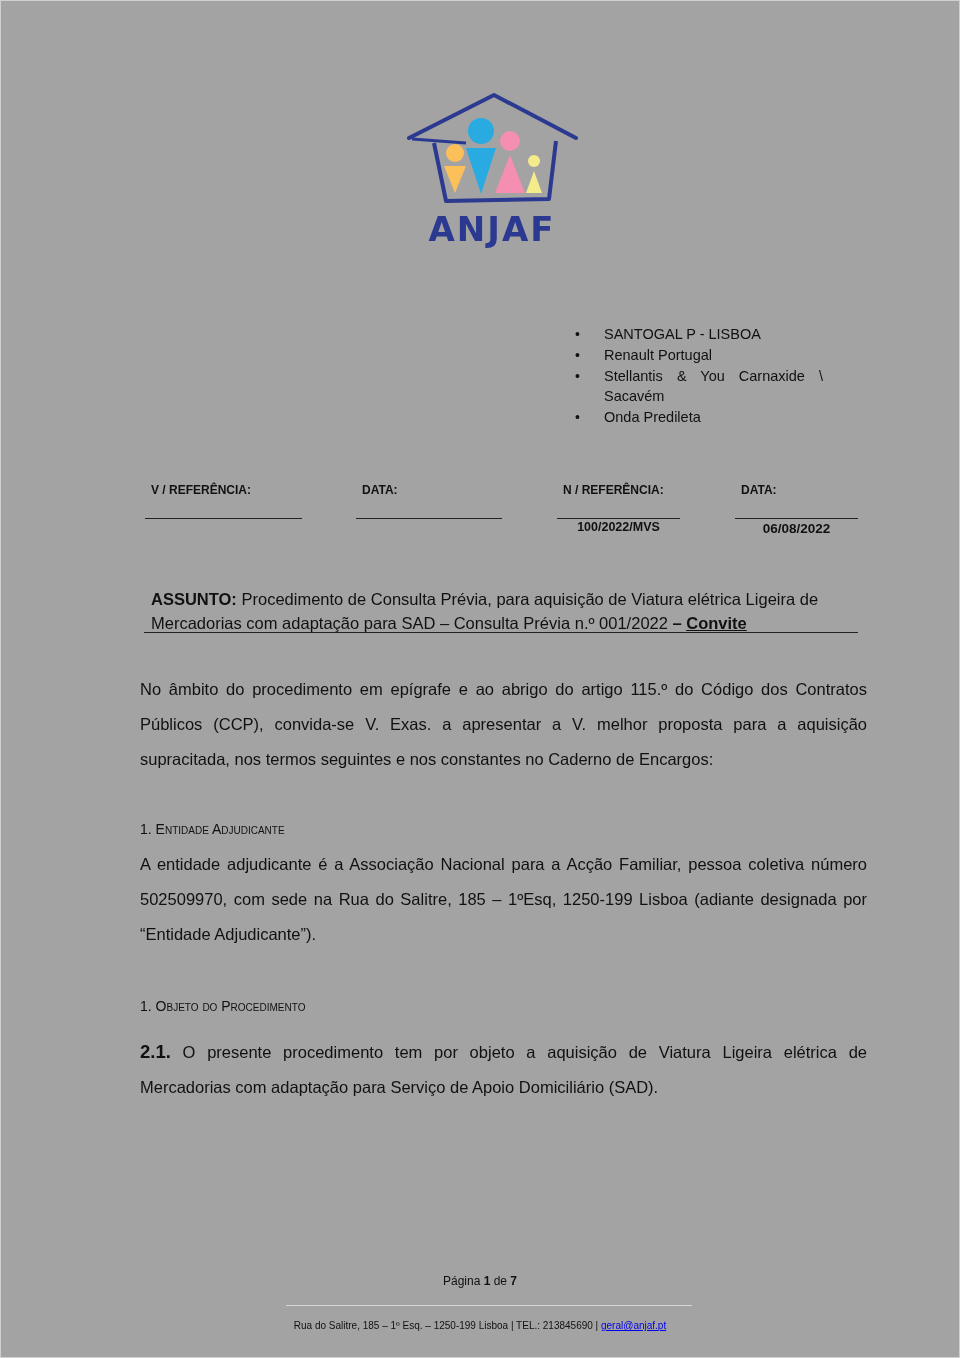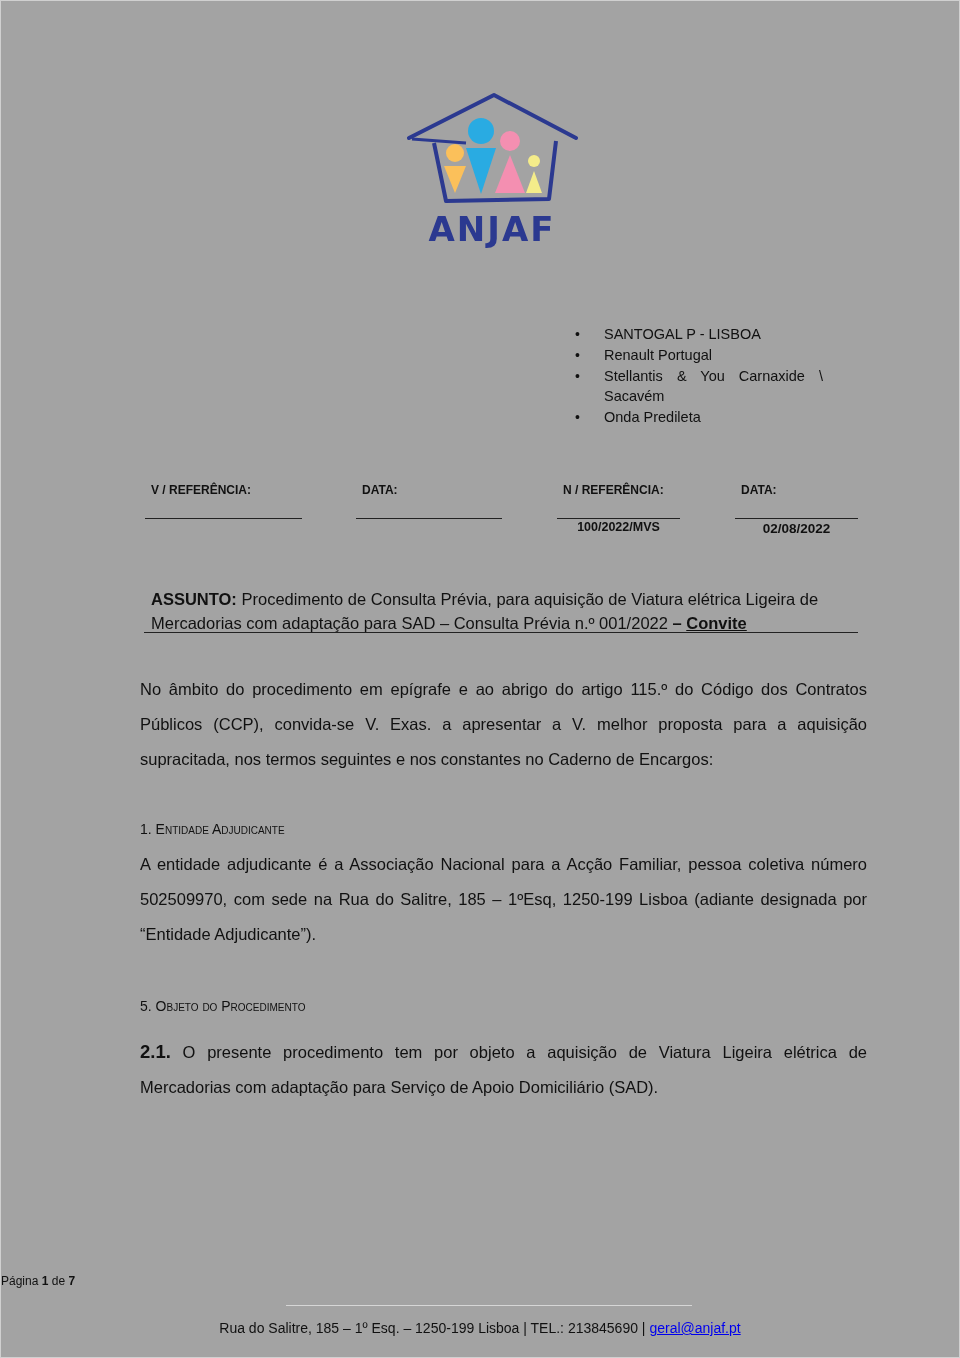--- a/index.html
+++ b/index.html
@@ -26,23 +26,23 @@
 
   .subject { position: absolute; left: 150px; top: 561px; width: 705px; font-size: 16.5px; line-height: 24px; margin-top: 25px; }
   .subject b { font-weight: bold; }
   .subject .convite { font-weight: bold; text-decoration: underline; }
   .subject-rule { position: absolute; left: 143px; top: 631px; width: 714px; border-top: 1px solid #222; }
 
   .body-text { position: absolute; left: 139px; width: 727px; font-size: 16.5px; line-height: 35.2px; text-align: justify; }
   .section-head { position: absolute; left: 139px; font-size: 14px; font-weight: normal; font-variant: small-caps; }
   .num { font-weight: bold; font-size: 18.5px; margin-top: 40px; }
 
-  .page-num { position: absolute; left: 0; right: 0; top: 1273px; text-align: left; font-size: 12px; }
+  .page-num { position: absolute; left: 0; right: 0; top: 1273px; text-align: center; font-size: 12px; }
   .footer-rule { position: absolute; left: 285px; top: 1304px; width: 406px; border-top: 1px solid #d6d6d6; }
-  .footer { position: absolute; left: 0; right: 0; top: 1319px; text-align: center; font-size: 14px; }
+  .footer { position: absolute; left: 0; right: 0; top: 1319px; text-align: center; font-size: 10px; }
   .footer a { color: #0000ee; text-decoration: underline; }
 </style>
 </head>
 <body>
 
 <div class="page">
 
   <div class="logo">
     <svg width="176" height="115" viewBox="0 0 176 115">
 
@@ -79,31 +79,31 @@
   <div class="ref-label" style="left:361px;">DATA:</div>
   <div class="ref-line" style="left:355px; top:517px; width:146px;"></div>
   <div class="ref-value" style="left:355px; top:520px; width:146px;"></div>
 
   <div class="ref-label" style="left:562px;">N / REFERÊNCIA:</div>
   <div class="ref-line" style="left:556px; top:517px; width:123px;"></div>
   <div class="ref-value" style="left:556px; top:519px; width:123px;">100/2022/MVS</div>
 
   <div class="ref-label" style="left:740px;">DATA:</div>
   <div class="ref-line" style="left:734px; top:517px; width:123px;"></div>
-  <div class="ref-value" style="left:734px; top:520px; width:123px; font-size:13.5px;">02/08/2022</div>
+  <div class="ref-value" style="left:734px; top:520px; width:123px; font-size:13.5px;">06/08/2022</div>
 
   <div class="subject"><b>ASSUNTO:</b><span> Procedimento de Consulta Prévia, para aquisição de Viatura elétrica Ligeira de Mercadorias com adaptação para SAD – Consulta Prévia n.º 001/2022 </span><b>– </b><span class="convite">Convite</span></div>
   <div class="subject-rule"></div>
 
   <div class="body-text" style="top:671px;">No âmbito do procedimento em epígrafe e ao abrigo do artigo 115.º do Código dos Contratos Públicos (CCP), convida-se V. Exas. a apresentar a V. melhor proposta para a aquisição supracitada, nos termos seguintes e nos constantes no Caderno de Encargos:</div>
 
   <div class="section-head" style="top:820px;">1. Entidade Adjudicante</div>
   <div class="body-text" style="top:846px;">A entidade adjudicante é a Associação Nacional para a Acção Familiar, pessoa coletiva número 502509970, com sede na Rua do Salitre, 185 – 1ºEsq, 1250-199 Lisboa (adiante designada por “Entidade Adjudicante”).</div>
 
-  <div class="section-head" style="top:997px;">5. Objeto do Procedimento</div>
+  <div class="section-head" style="top:997px;">1. Objeto do Procedimento</div>
   <div class="body-text" style="top:1033px;"><span class="num">2.1.</span><span> O presente procedimento tem por objeto a aquisição de Viatura Ligeira elétrica de Mercadorias com adaptação para Serviço de Apoio Domiciliário (SAD).</span></div>
 
   <div class="page-num"><span>Página </span><b>1</b><span> de </span><b>7</b></div>
 
   <div class="footer-rule"></div>
   <div class="footer"><span>Rua do Salitre, 185 – 1º Esq. – 1250-199 Lisboa | TEL.: 213845690 | </span><a>geral@anjaf.pt</a></div>
 
 </div>
 
 </body></html>

